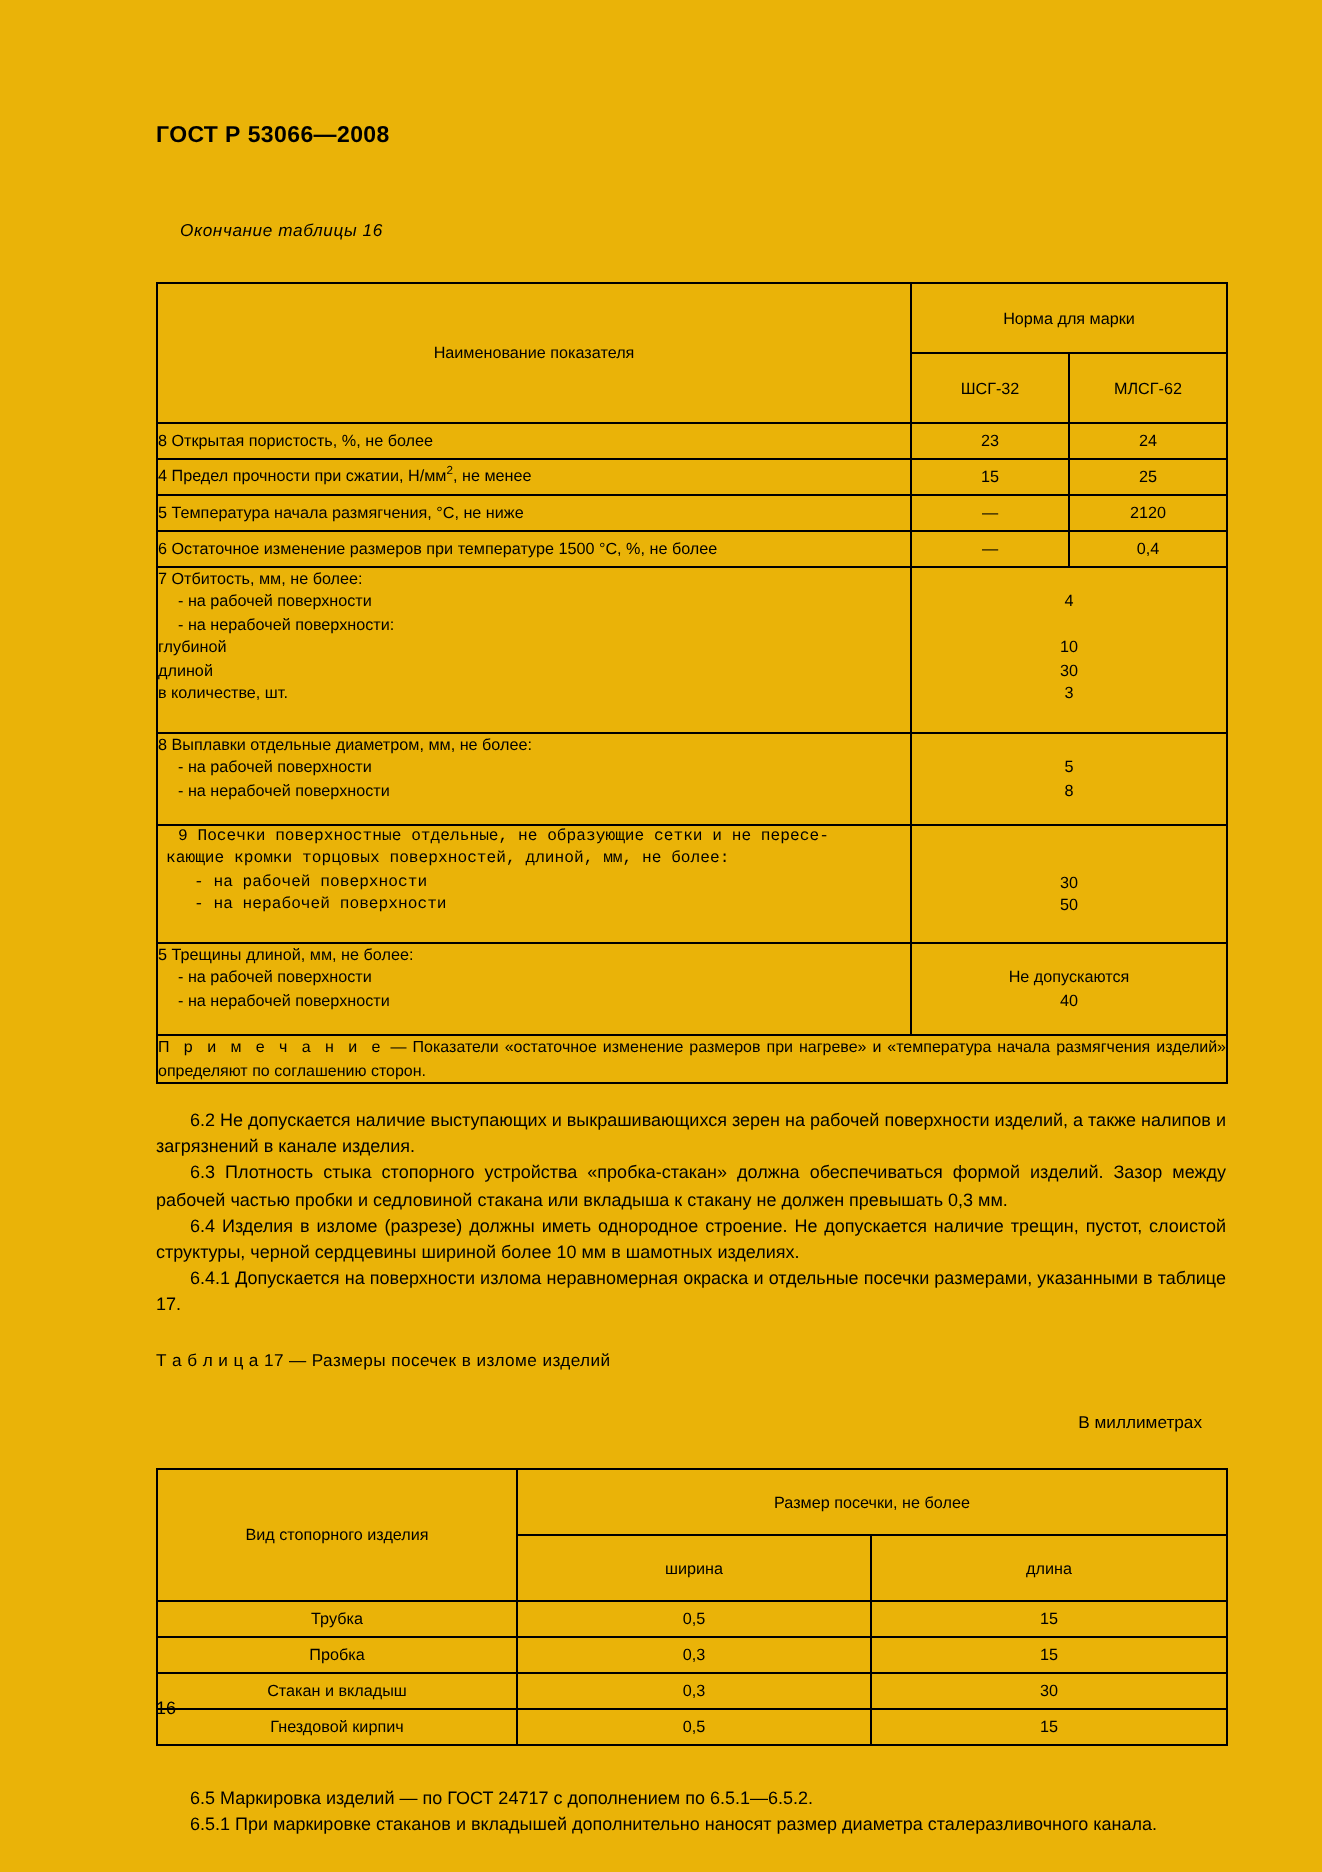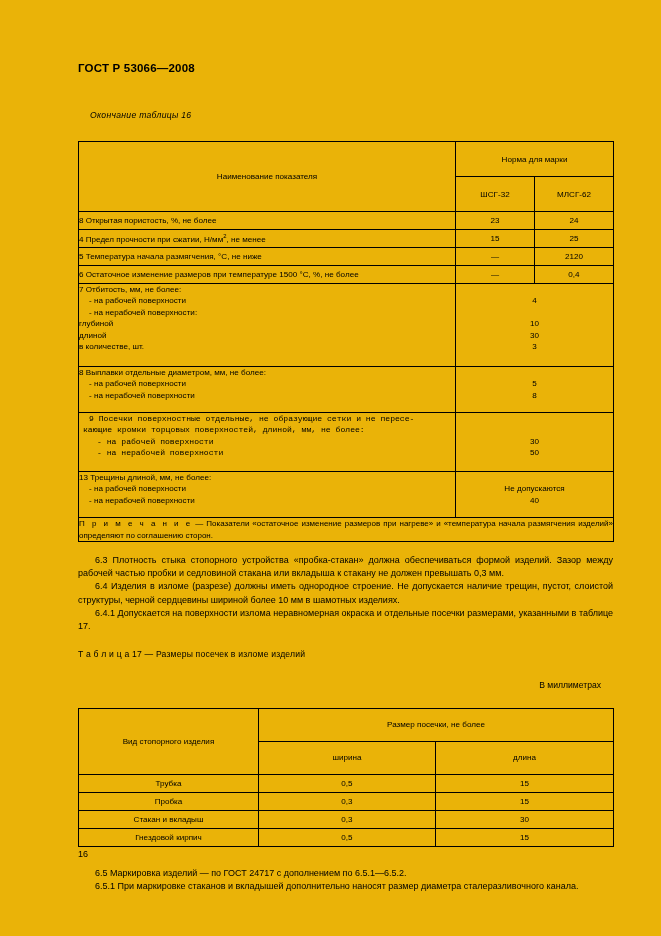--- a/index.html
+++ b/index.html
@@ -222,37 +222,38 @@
             <span class="indent-0" style="padding-left:14px">- на нерабочей поверхности</span>
           </td>
           <td class="cell-num-block" colspan="2" style="vertical-align:top;">
 
 30
 50</td>
         </tr>
 
         <tr>
           <td class="cell-pad" style="height:45px; vertical-align:top;">
-            <span class="indent-0">13  Трещины длиной, мм, не более:</span>
+            <span class="indent-0">5  Трещины длиной, мм, не более:</span>
             <span class="indent-1">- на рабочей поверхности</span>
             <span class="indent-1">- на нерабочей поверхности</span>
           </td>
           <td class="cell-num-block" colspan="2" style="vertical-align:top;">
 Не допускаются
 40</td>
         </tr>
 
         <tr>
           <td class="note-cell" colspan="3"><span class="note-lead">П р и м е ч а н и е</span><span> — Показатели «остаточное изменение размеров при нагреве» и «температура начала размягчения изделий» определяют по соглашению сторон.</span></td>
         </tr>
       </tbody>
     </table>
 
     <div class="spacer-12"></div>
 
+    <p class="para">6.2  Не допускается наличие выступающих и выкрашивающихся зерен на рабочей поверхности изделий, а также налипов и загрязнений в канале изделия.</p>
     <p class="para">6.3  Плотность стыка стопорного устройства «пробка-стакан» должна обеспечиваться формой изделий. Зазор между рабочей частью пробки и седловиной стакана или вкладыша к стакану не должен превышать 0,3 мм.</p>
     <p class="para">6.4  Изделия в изломе (разрезе) должны иметь однородное строение. Не допускается наличие трещин, пустот, слоистой структуры, черной сердцевины шириной более 10 мм в шамотных изделиях.</p>
     <p class="para">6.4.1  Допускается на поверхности излома неравномерная окраска и отдельные посечки размерами, указанными в таблице 17.</p>
 
     <div class="spacer-16"></div>
 
     <p class="tbl-caption-plain">Т а б л и ц а  17 — Размеры посечек в изломе изделий</p>
 
     <div class="spacer-9"></div>
 

